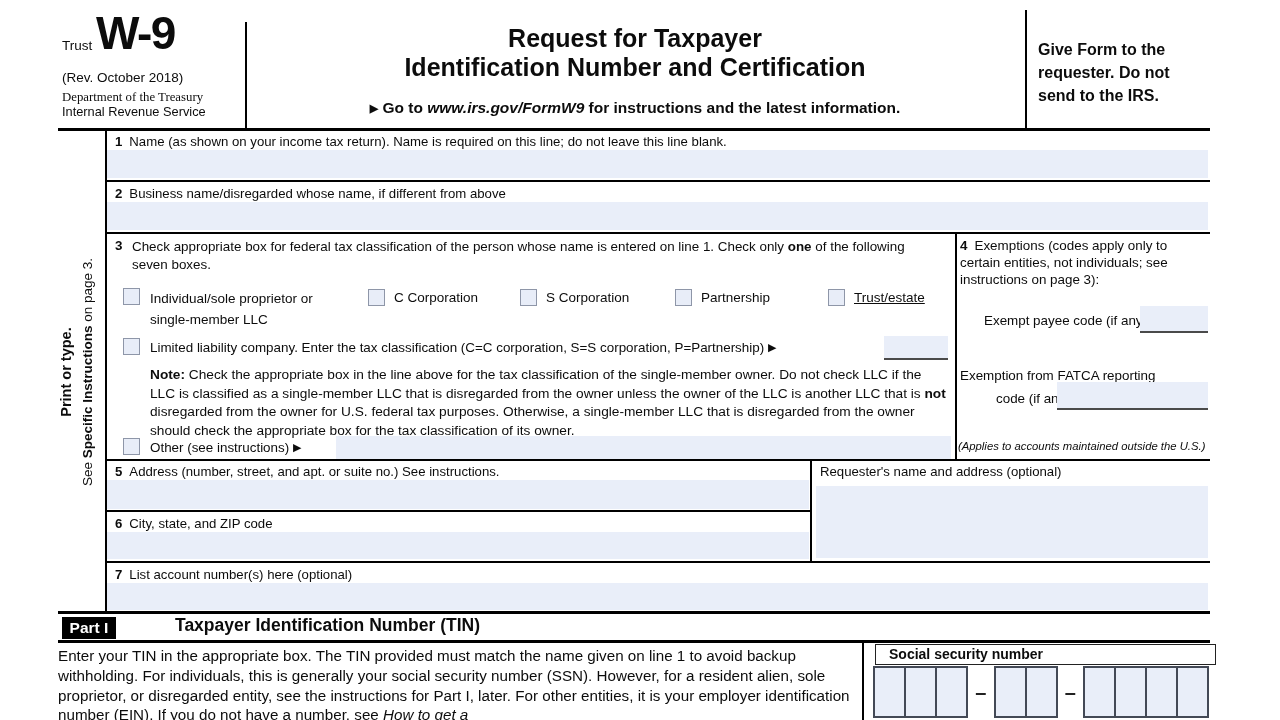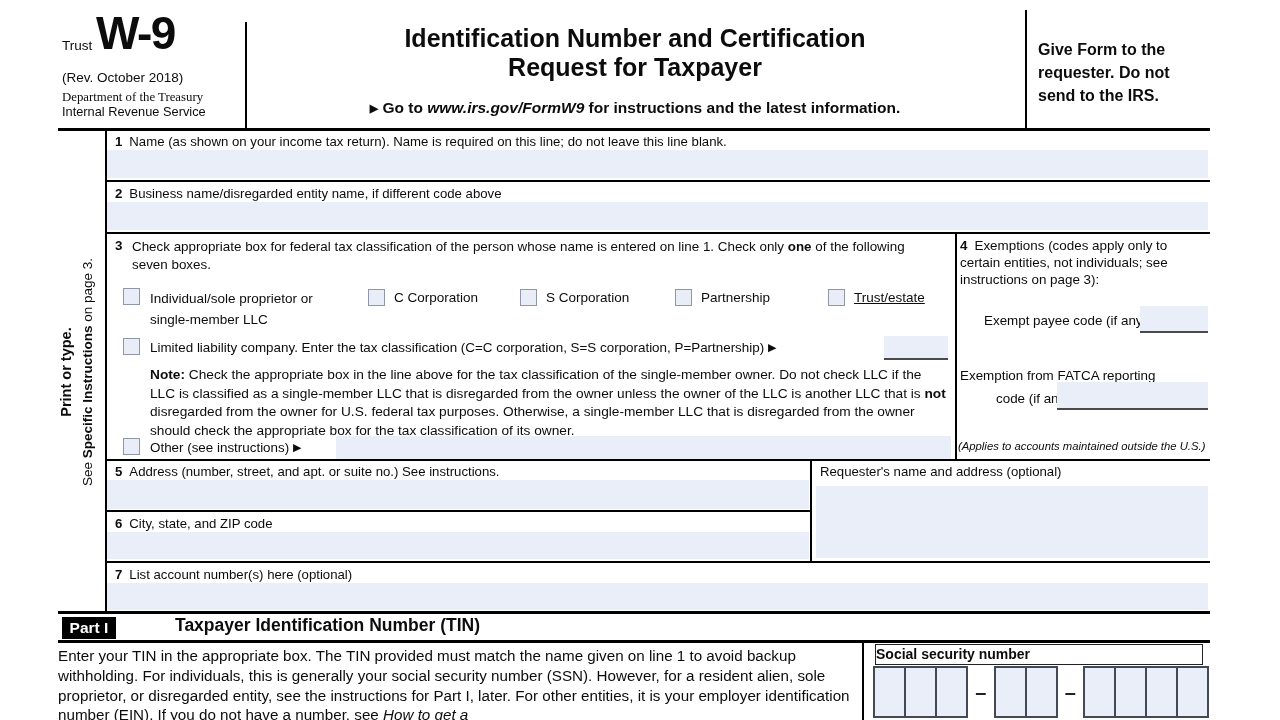--- a/index.html
+++ b/index.html
@@ -30,22 +30,22 @@
 <div class="page">
 
   <span class="abs" style="left:62px;top:38px;font-size:13.5px;">Trust</span>
   <span class="abs" style="left:96px;top:10px;font-size:46px;font-weight:bold;letter-spacing:-1.5px;line-height:1;">W-9</span>
   <span class="abs" style="left:62px;top:70px;font-size:13.5px;">(Rev. October 2018)</span>
   <span class="abs" style="left:62px;top:90px;font-size:12.8px;font-family:Liberation Serif, serif;">Department of the Treasury</span>
   <span class="abs" style="left:62px;top:104px;font-size:12.8px;">Internal Revenue Service</span>
 
   <div class="abs" style="left:247px;top:24px;width:776px;text-align:center;">
     <div style="font-size:25px;font-weight:bold;line-height:29px;">
+      <div>Request for Taxpayer</div>
       <div>Identification Number and Certification</div>
-      <div>Request for Taxpayer</div>
     </div>
     <div style="margin-top:17px;font-size:15.5px;font-weight:bold;">
       <span class="arrow">▶</span>
       <span>Go to </span><i>www.irs.gov/FormW9</i><span> for instructions and the latest information.</span>
     </div>
   </div>
 
   <div class="abs" style="left:1038px;top:38px;width:172px;font-size:16px;font-weight:bold;line-height:23px;">Give Form to the requester. Do not send to the IRS.</div>
 
   <div class="vl" style="left:245px;top:22px;width:2px;height:109px;"></div>
@@ -62,21 +62,21 @@
   </div>
   <div class="vl" style="left:105px;top:131px;width:1.5px;height:481px;"></div>
 
   <div class="abs lbl" style="left:115px;top:134px;">
     <span class="num">1</span><span>Name (as shown on your income tax return). Name is required on this line; do not leave this line blank.</span>
   </div>
   <div class="field" style="left:107px;top:150px;width:1101px;height:28px;"></div>
   <div class="hl" style="left:105px;top:180px;width:1105px;height:1.5px;"></div>
 
   <div class="abs lbl" style="left:115px;top:186px;">
-    <span class="num">2</span><span>Business name/disregarded entity name, if different code above</span>
+    <span class="num">2</span><span>Business name/disregarded whose name, if different from above</span>
   </div>
   <div class="field" style="left:107px;top:202px;width:1101px;height:28px;"></div>
   <div class="hl" style="left:105px;top:232px;width:1105px;height:1.5px;"></div>
 
   <span class="abs num" style="left:115px;top:238px;font-size:13.4px;">3</span>
   <div class="abs" style="left:132px;top:238px;width:812px;font-size:13.4px;line-height:17.5px;">
     <span>Check appropriate box for federal tax classification of the person whose name is entered on line 1. Check only </span><b>one</b><span> of the following seven boxes.</span>
   </div>
 
   <span class="cb" style="left:123px;top:288px;"></span>
@@ -145,21 +145,21 @@
 
   <div class="part-box" style="left:62px;top:617px;width:54px;height:22px;">Part I</div>
   <span class="abs" style="left:175px;top:615px;font-size:17.5px;font-weight:bold;">Taxpayer Identification Number (TIN)</span>
   <div class="hl" style="left:58px;top:640px;width:1152px;height:3px;"></div>
 
   <div class="abs" style="left:58px;top:646px;width:802px;font-size:15.2px;line-height:19.8px;">
     <span>Enter your TIN in the appropriate box. The TIN provided must match the name given on line 1 to avoid backup withholding. For individuals, this is generally your social security number (SSN). However, for a resident alien, sole proprietor, or disregarded entity, see the instructions for Part I, later. For other entities, it is your employer identification number (EIN). If you do not have a number, see </span><i>How to get a</i>
   </div>
 
   <div class="vl" style="left:862px;top:643px;width:1.5px;height:77px;"></div>
-  <div class="abs" style="left:875px;top:644px;width:326px;height:19px;border:1.5px solid #222;font-size:14px;font-weight:bold;line-height:19px;padding-left:0;">Social security number</div>
+  <div class="abs" style="left:875px;top:644px;width:326px;height:19px;border:1.5px solid #222;font-size:14px;font-weight:bold;line-height:19px;padding-left:13px;">Social security number</div>
 
   <div class="abs" style="left:873px;top:666px;width:336px;display:flex;align-items:center;justify-content:space-between;">
     <div class="ssn-group">
       <div class="ssn-cell"></div>
       <div class="ssn-cell"></div>
       <div class="ssn-cell"></div>
     </div>
     <span class="ssn-dash">–</span>
     <div class="ssn-group">
       <div class="ssn-cell"></div>

